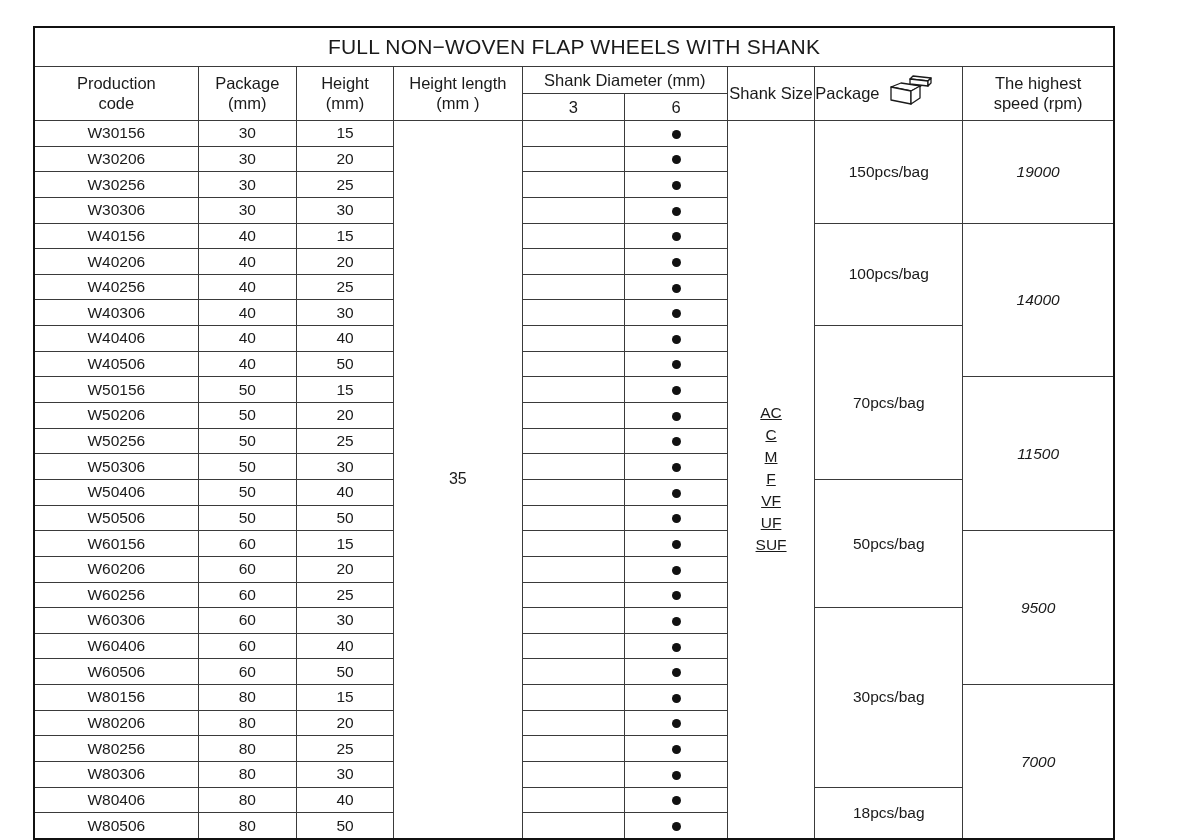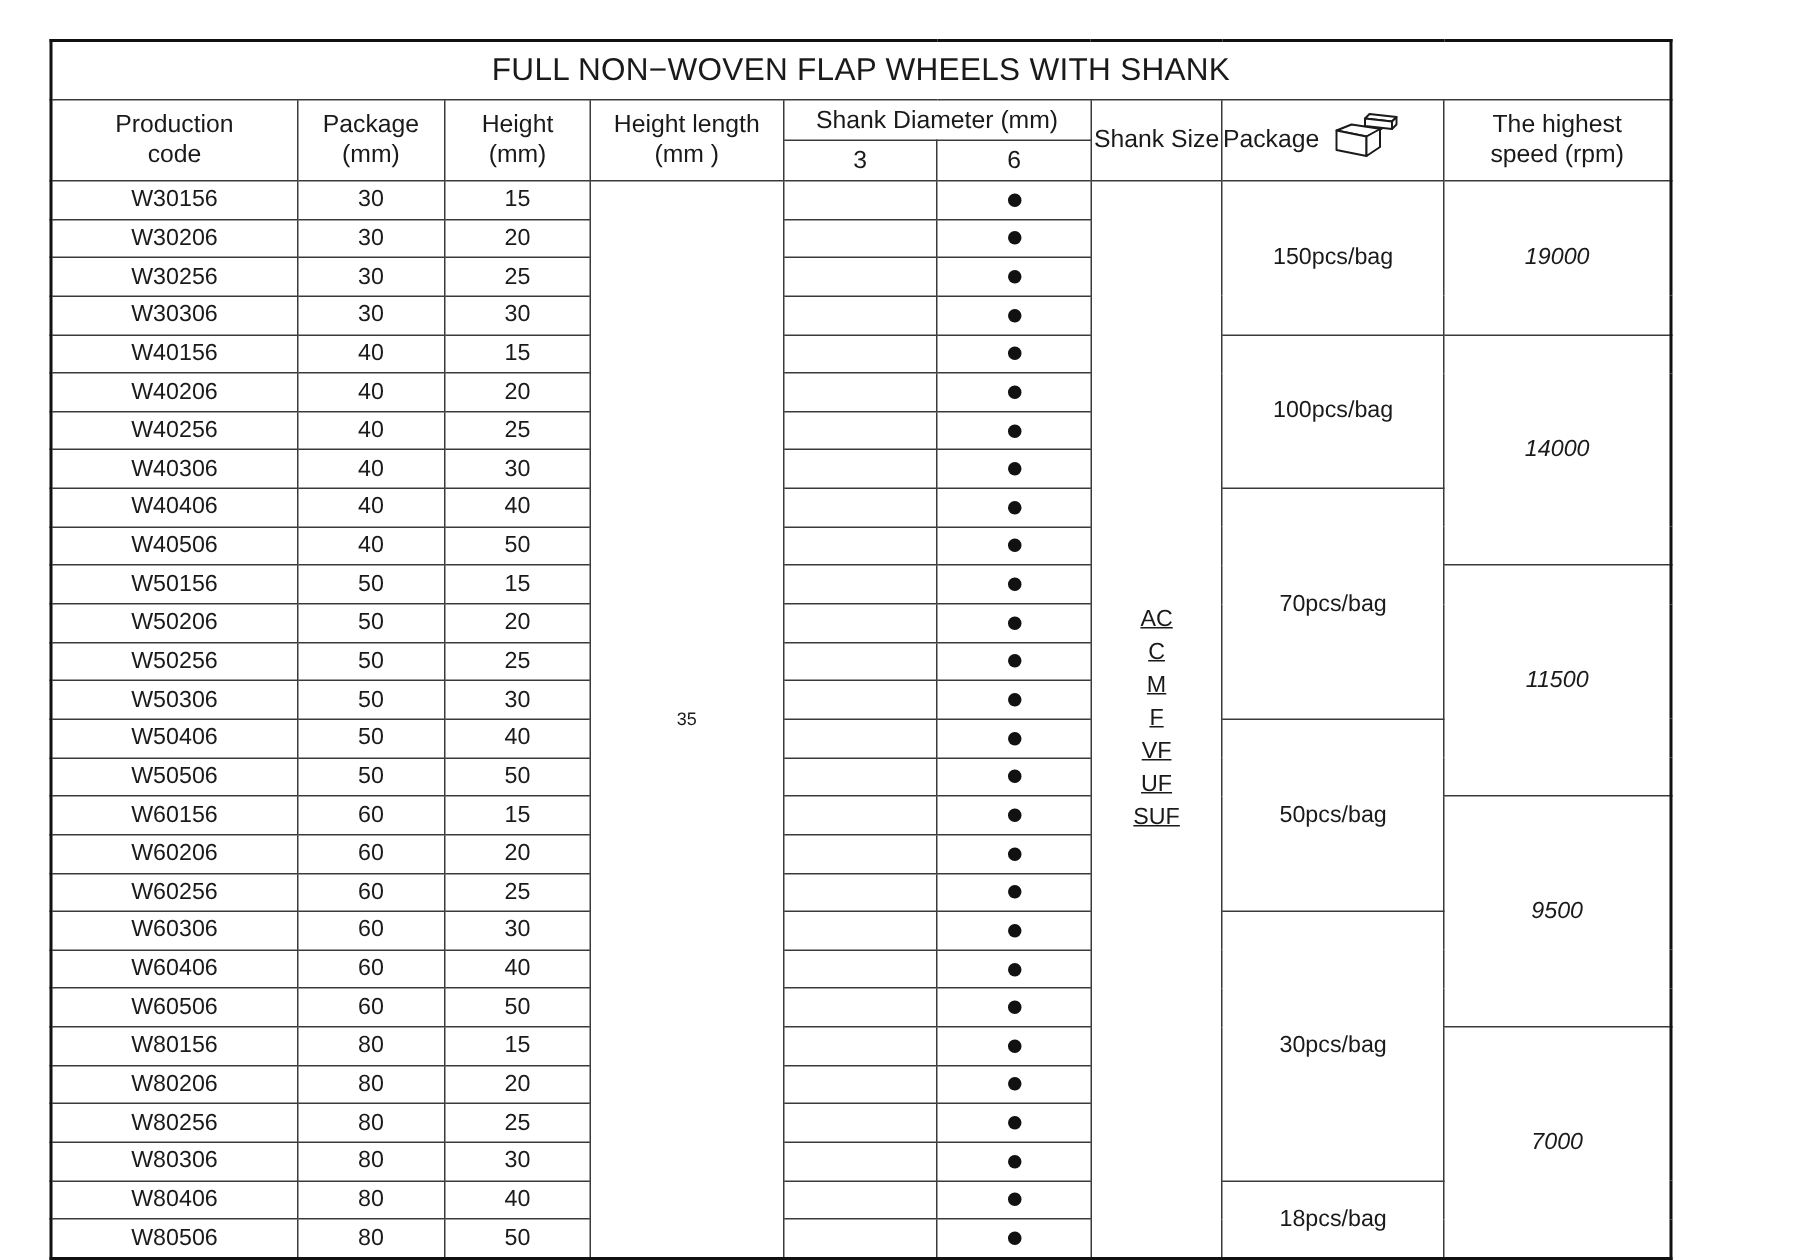--- a/index.html
+++ b/index.html
@@ -70,21 +70,21 @@
     gap:7px;
   }
   .box-icon{display:block;}
   
   td.cell{
     height:24.65px;
     font-size:15.5px;
   }
   td.shaded{ background:#d5d5d5; }
   td.merged{
-    font-size:12px;
+    font-size:16px;
   }
   td.grit{
     font-size:15.5px;
     line-height:1.42;
     text-decoration:underline;
   }
   td.pkg{ font-size:15.5px; }
   td.speed{ font-size:15.5px;font-style:italic; }
   .dot{
     display:inline-block;

